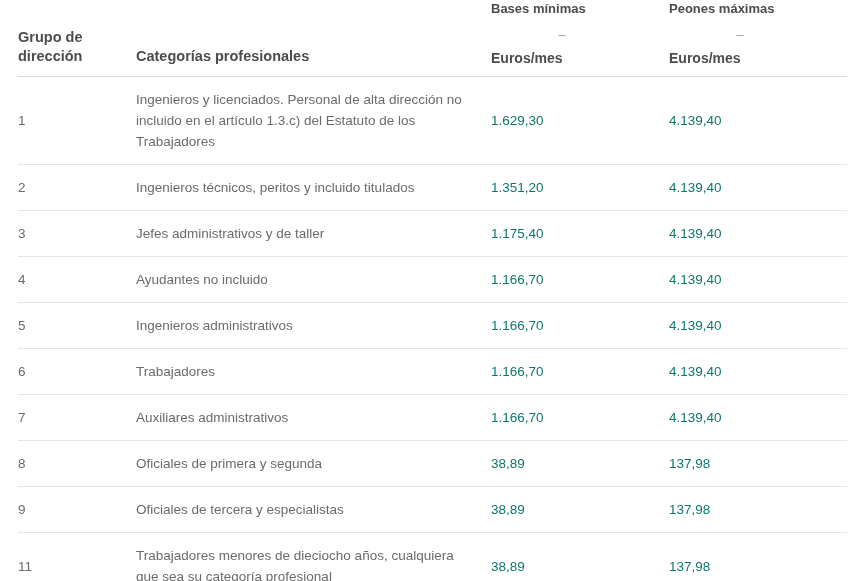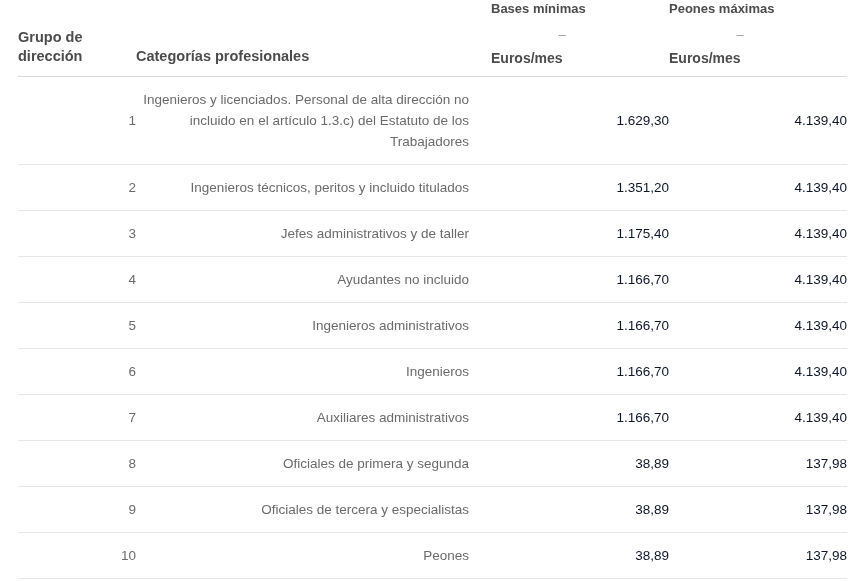--- a/index.html
+++ b/index.html
@@ -71,28 +71,27 @@
   th.cat-head {
     line-height: 19px;
   }
   tbody td {
     font-size: 13.5px;
     color: #6b6b6b;
     padding: 12px 0;
     vertical-align: middle;
     border-bottom: 1px solid #e6e6e6;
     line-height: 21px;
-    text-align: right;
   }
   tbody tr:last-child td {
     border-bottom: none;
   }
   td.grupo { color: #6b6b6b; }
   td.cat   { color: #6b6b6b; padding-right: 22px; }
-  td.num   { color: #0f172a; }
+  td.num   { color: #0f766e; }
 </style>
 </head>
 <body>
 
 <div class="table-wrap">
   <table class="cotizacion">
     <colgroup>
       <col class="c-grupo">
       <col class="c-cat">
       <col class="c-min">
@@ -140,21 +139,21 @@
         <td class="num">4.139,40</td>
       </tr>
       <tr>
         <td class="grupo">5</td>
         <td class="cat">Ingenieros administrativos</td>
         <td class="num">1.166,70</td>
         <td class="num">4.139,40</td>
       </tr>
       <tr>
         <td class="grupo">6</td>
-        <td class="cat">Ingenieros</td>
+        <td class="cat">Trabajadores</td>
         <td class="num">1.166,70</td>
         <td class="num">4.139,40</td>
       </tr>
       <tr>
         <td class="grupo">7</td>
         <td class="cat">Auxiliares administrativos</td>
         <td class="num">1.166,70</td>
         <td class="num">4.139,40</td>
       </tr>
       <tr>
@@ -163,26 +162,20 @@
         <td class="num">38,89</td>
         <td class="num">137,98</td>
       </tr>
       <tr>
         <td class="grupo">9</td>
         <td class="cat">Oficiales de tercera y especialistas</td>
         <td class="num">38,89</td>
         <td class="num">137,98</td>
       </tr>
       <tr>
-        <td class="grupo">10</td>
-        <td class="cat">Peones</td>
-        <td class="num">38,89</td>
-        <td class="num">137,98</td>
-      </tr>
-      <tr>
         <td class="grupo">11</td>
         <td class="cat">Trabajadores menores de dieciocho años, cualquiera que sea su categoría profesional</td>
         <td class="num">38,89</td>
         <td class="num">137,98</td>
       </tr>
     </tbody>
   </table>
 </div>
 
 </body></html>

